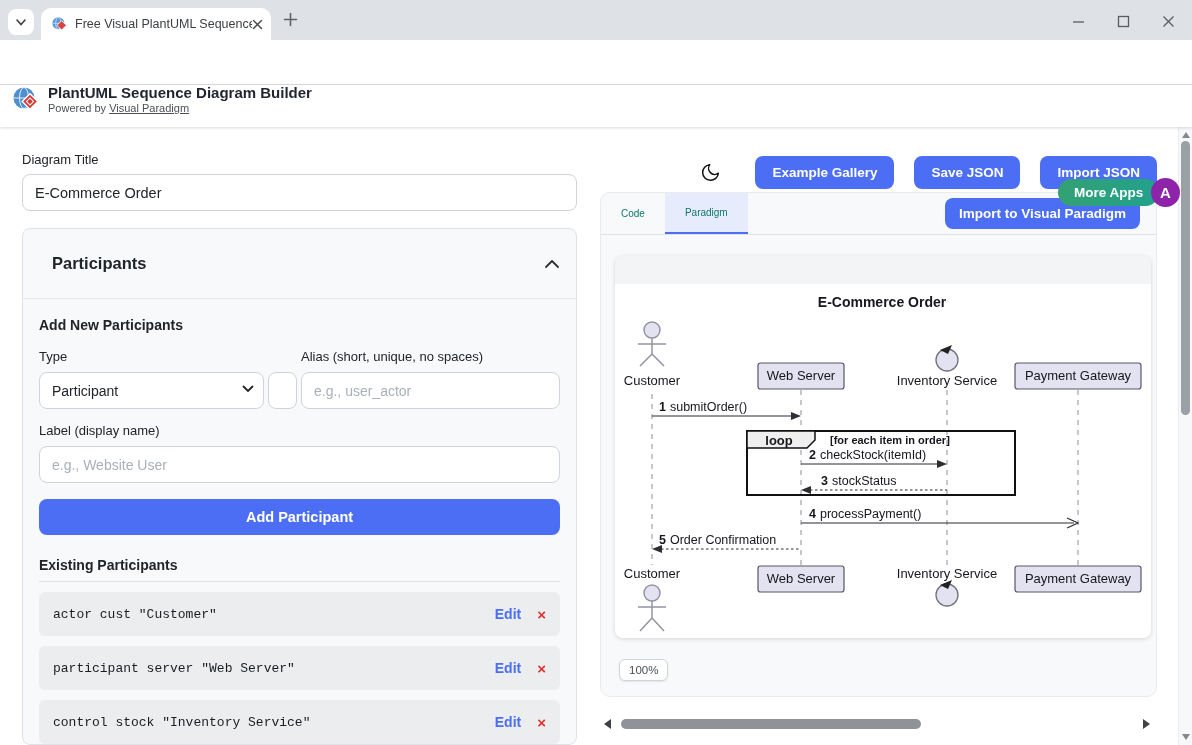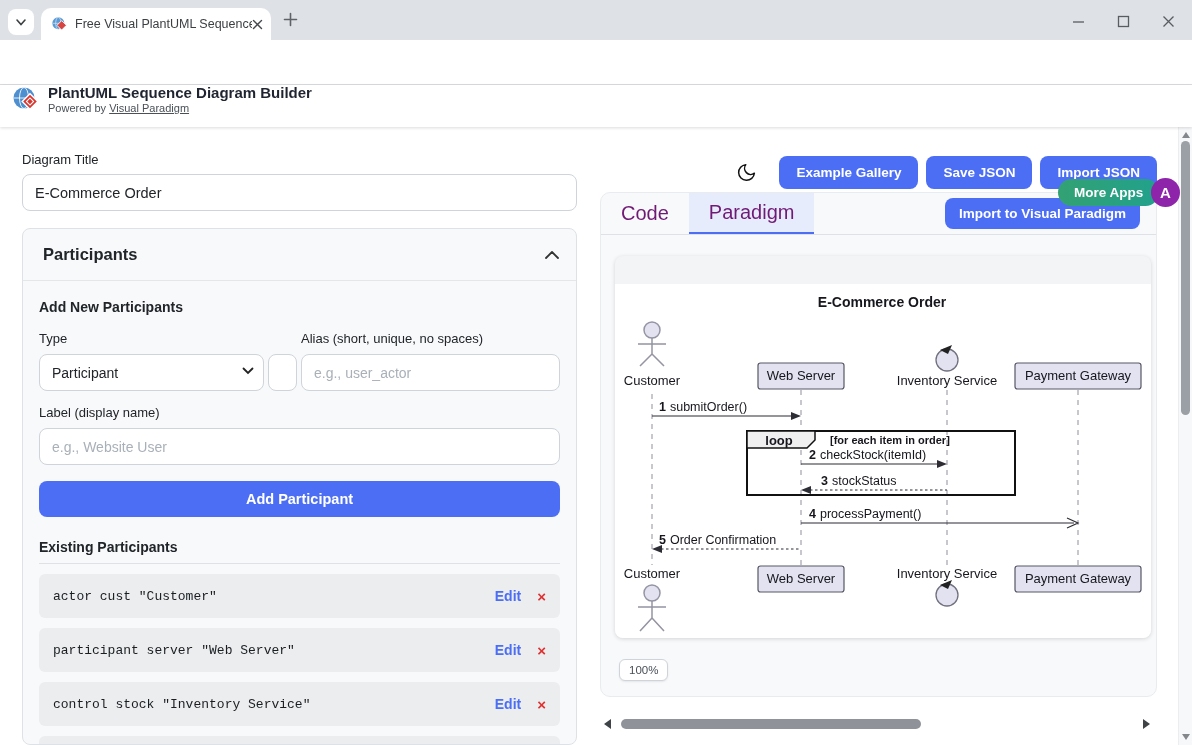--- a/index.html
+++ b/index.html
@@ -38,21 +38,21 @@
   #app-avatar{left:1151px;top:93px;width:29px;height:29px;border-radius:50%;background:#8e24aa;
     color:#fff;font-weight:bold;font-size:15px;display:flex;align-items:center;justify-content:center;}
   
   .fld-label{font-size:13px;color:#212529;}
   #dt-label{left:22px;top:152px;}
   #dt-input{left:22px;top:174px;width:555px;height:37px;box-sizing:border-box;border:1px solid #ced4da;
     border-radius:8px;padding:0 12px;font-size:14.5px;color:#212529;font-family:inherit;background:#fff;}
   #p-card{left:22px;top:228px;width:555px;height:517px;box-sizing:border-box;background:#f8f9fa;
     border:1px solid #dee2e6;border-radius:8px;overflow:hidden;}
   #p-head{display:flex;align-items:center;justify-content:space-between;padding:12px 16px;border-bottom:1px solid #e4e7ea;}
-  #p-head h2{margin:4px;font-size:16.5px;}
+  #p-head h2{margin:13px;font-size:16.5px;}
   #p-body{padding:18px 16px;}
   .sec-h{font-size:14px;font-weight:bold;margin:0 0 16px 0;}
   #form-row{display:flex;gap:4px;align-items:flex-end;}
   .fcol .fld-label{display:block;margin-bottom:8px;}
   .tin{height:37px;box-sizing:border-box;border:1px solid #ced4da;border-radius:8px;background:#fff;
     font-size:14px;font-family:inherit;color:#212529;padding:0 12px;}
   .tin::placeholder{color:#a9b0b8;}
   #type-select{width:225px;appearance:none;-webkit-appearance:none;padding-right:20px;}
   #type-wrap{position:relative;width:225px;}
   #type-wrap svg{position:absolute;right:10px;top:13px;pointer-events:none;}
@@ -64,28 +64,28 @@
   #add-part-btn{margin-top:16px;width:100%;height:36px;border:none;border-radius:8px;background:#4c6ef5;
     color:#fff;font-size:14.5px;font-weight:bold;font-family:inherit;cursor:pointer;}
   #existing-h{margin:22px 0 8px 0;}
   #existing-hr{border:none;border-top:1px solid #dee2e6;margin:0;}
   .p-row{margin-top:10px;height:44px;background:#ebedef;border-radius:6px;display:flex;align-items:center;
     padding:0 14px;box-sizing:border-box;}
   .p-code{flex:1;font-family:"Liberation Mono",monospace;font-size:13px;color:#1b1e21;white-space:nowrap;overflow:hidden;}
   .p-edit{color:#4c6ef5;font-size:14px;font-weight:bold;margin-right:16px;cursor:pointer;text-decoration:none;}
   .p-del{color:#e03131;font-size:15px;font-weight:bold;cursor:pointer;line-height:1;}
   
-  #r-toolbar{left:600px;top:152px;width:557px;height:40px;display:flex;align-items:center;justify-content:flex-end;gap:8px;}
+  #r-toolbar{left:600px;top:152px;width:557px;height:40px;display:flex;align-items:center;justify-content:flex-end;gap:20px;}
   #moon-btn{margin-right:12px;background:none;border:none;cursor:pointer;padding:2px;}
   .blue-btn{height:33px;padding:0 17px;border:none;border-radius:8px;background:#4c6ef5;color:#fff;
     font-size:13.5px;font-weight:bold;font-family:inherit;cursor:pointer;}
   #r-card{left:600px;top:192px;width:557px;height:505px;box-sizing:border-box;background:#f8f9fa;
     border:1px solid #e9ecef;border-radius:10px;}
   #tabs{position:relative;height:41px;border-bottom:1px solid #dee2e6;display:flex;align-items:stretch;}
-  .tab{display:flex;align-items:center;padding:0 20px;font-size:20px;color:#701a75;cursor:pointer;box-sizing:border-box;}
+  .tab{display:flex;align-items:center;padding:0 20px;font-size:10px;color:#0f766e;cursor:pointer;box-sizing:border-box;}
   .tab.active{background:#e7ecfd;border-bottom:2px solid #4c6ef5;}
   #import-vp{position:absolute;right:16px;top:5px;height:31px;padding:0 14px;border:none;border-radius:8px;
     background:#4c6ef5;color:#fff;font-size:13.5px;font-weight:bold;font-family:inherit;cursor:pointer;}
   #viewer{position:absolute;left:14px;top:63px;width:536px;height:382px;background:#f3f4f6;border-radius:8px;
     box-shadow:0 1px 4px rgba(0,0,0,.15);overflow:hidden;}
   #viewer-white{position:absolute;left:0;top:28px;width:536px;height:354px;background:#fff;}
   #zoom-badge{position:absolute;left:18px;top:466px;background:#fff;border:1px solid #cfd4da;border-radius:6px;
     padding:4px 9px;font-size:11.5px;color:#495057;box-shadow:0 1px 2px rgba(0,0,0,.08);cursor:pointer;}
   
   #hscroll{left:604px;top:716px;width:546px;height:16px;display:flex;align-items:center;}

